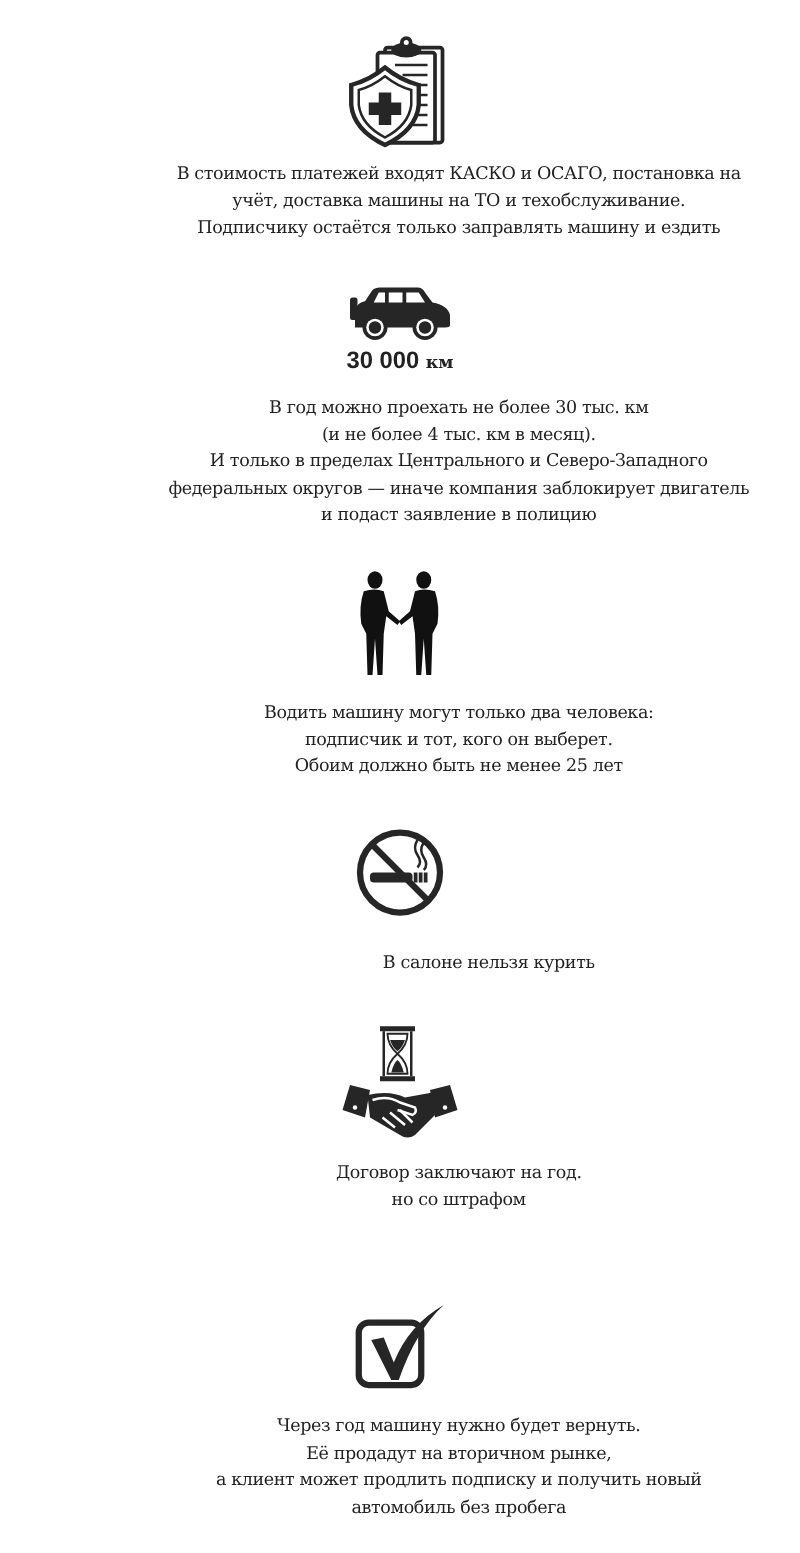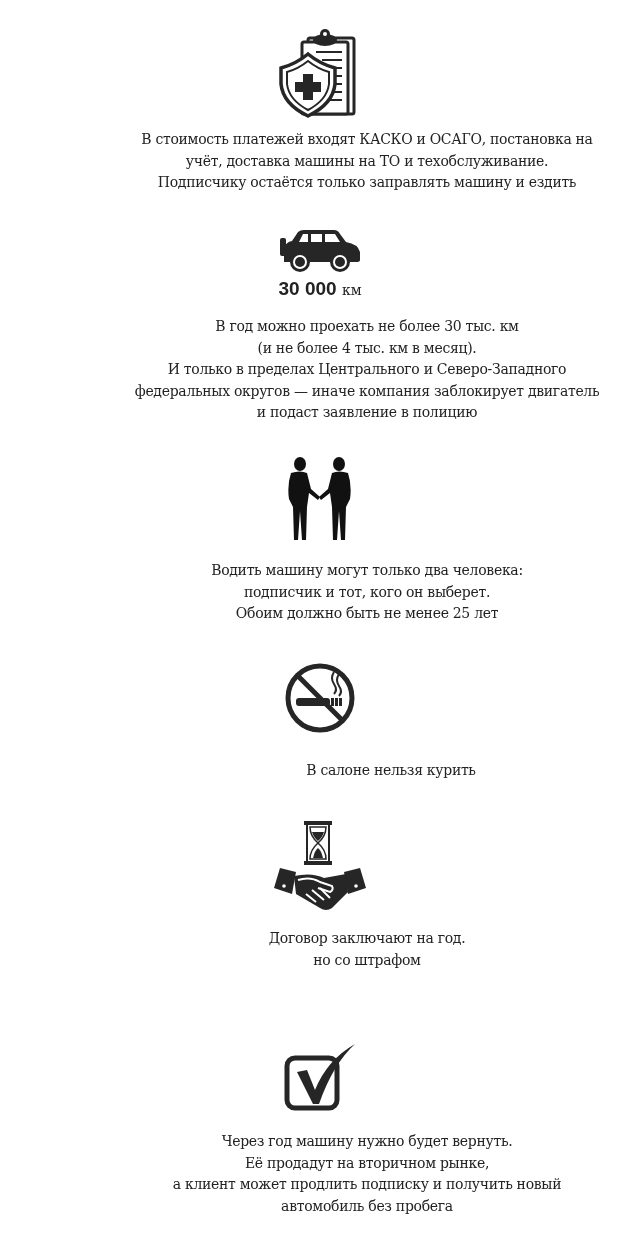--- a/index.html
+++ b/index.html
@@ -12,21 +12,21 @@
     .text {
       position: absolute; left: 0; width: 640px; text-align: center;
       font-size: 14px; line-height: 21.5px; letter-spacing: -0.3px; margin-left: 47px;
     }
     .text span { display: block; white-space: nowrap; }
     .km {
       position: absolute; left: 0; width: 640px; text-align: center;
       font-family: "Liberation Sans", sans-serif; font-weight: bold;
       font-size: 19px; color: #222;
     }
-    .km .unit { font-family: "DejaVu Serif", serif; font-weight: normal; font-size: 14px; text-align: center; }
+    .km .unit { font-family: "DejaVu Serif", serif; font-weight: bold; font-size: 14px; text-align: center; }
   </style>
 </head>
 <body>
 
 <div class="icon" style="top:28px;width:84px;height:90px;">
   <svg width="84" height="90" viewBox="0 0 84 90">
     <rect x="30" y="10" width="46" height="76" rx="2" fill="none" stroke="#262626" stroke-width="3"></rect>
     <rect x="24" y="14" width="46" height="72" rx="2" fill="#fff" stroke="#262626" stroke-width="3"></rect>
     <ellipse cx="47" cy="12" rx="12" ry="6" fill="#262626"></ellipse>
     <circle cx="47" cy="6" r="5" fill="#262626"></circle>

